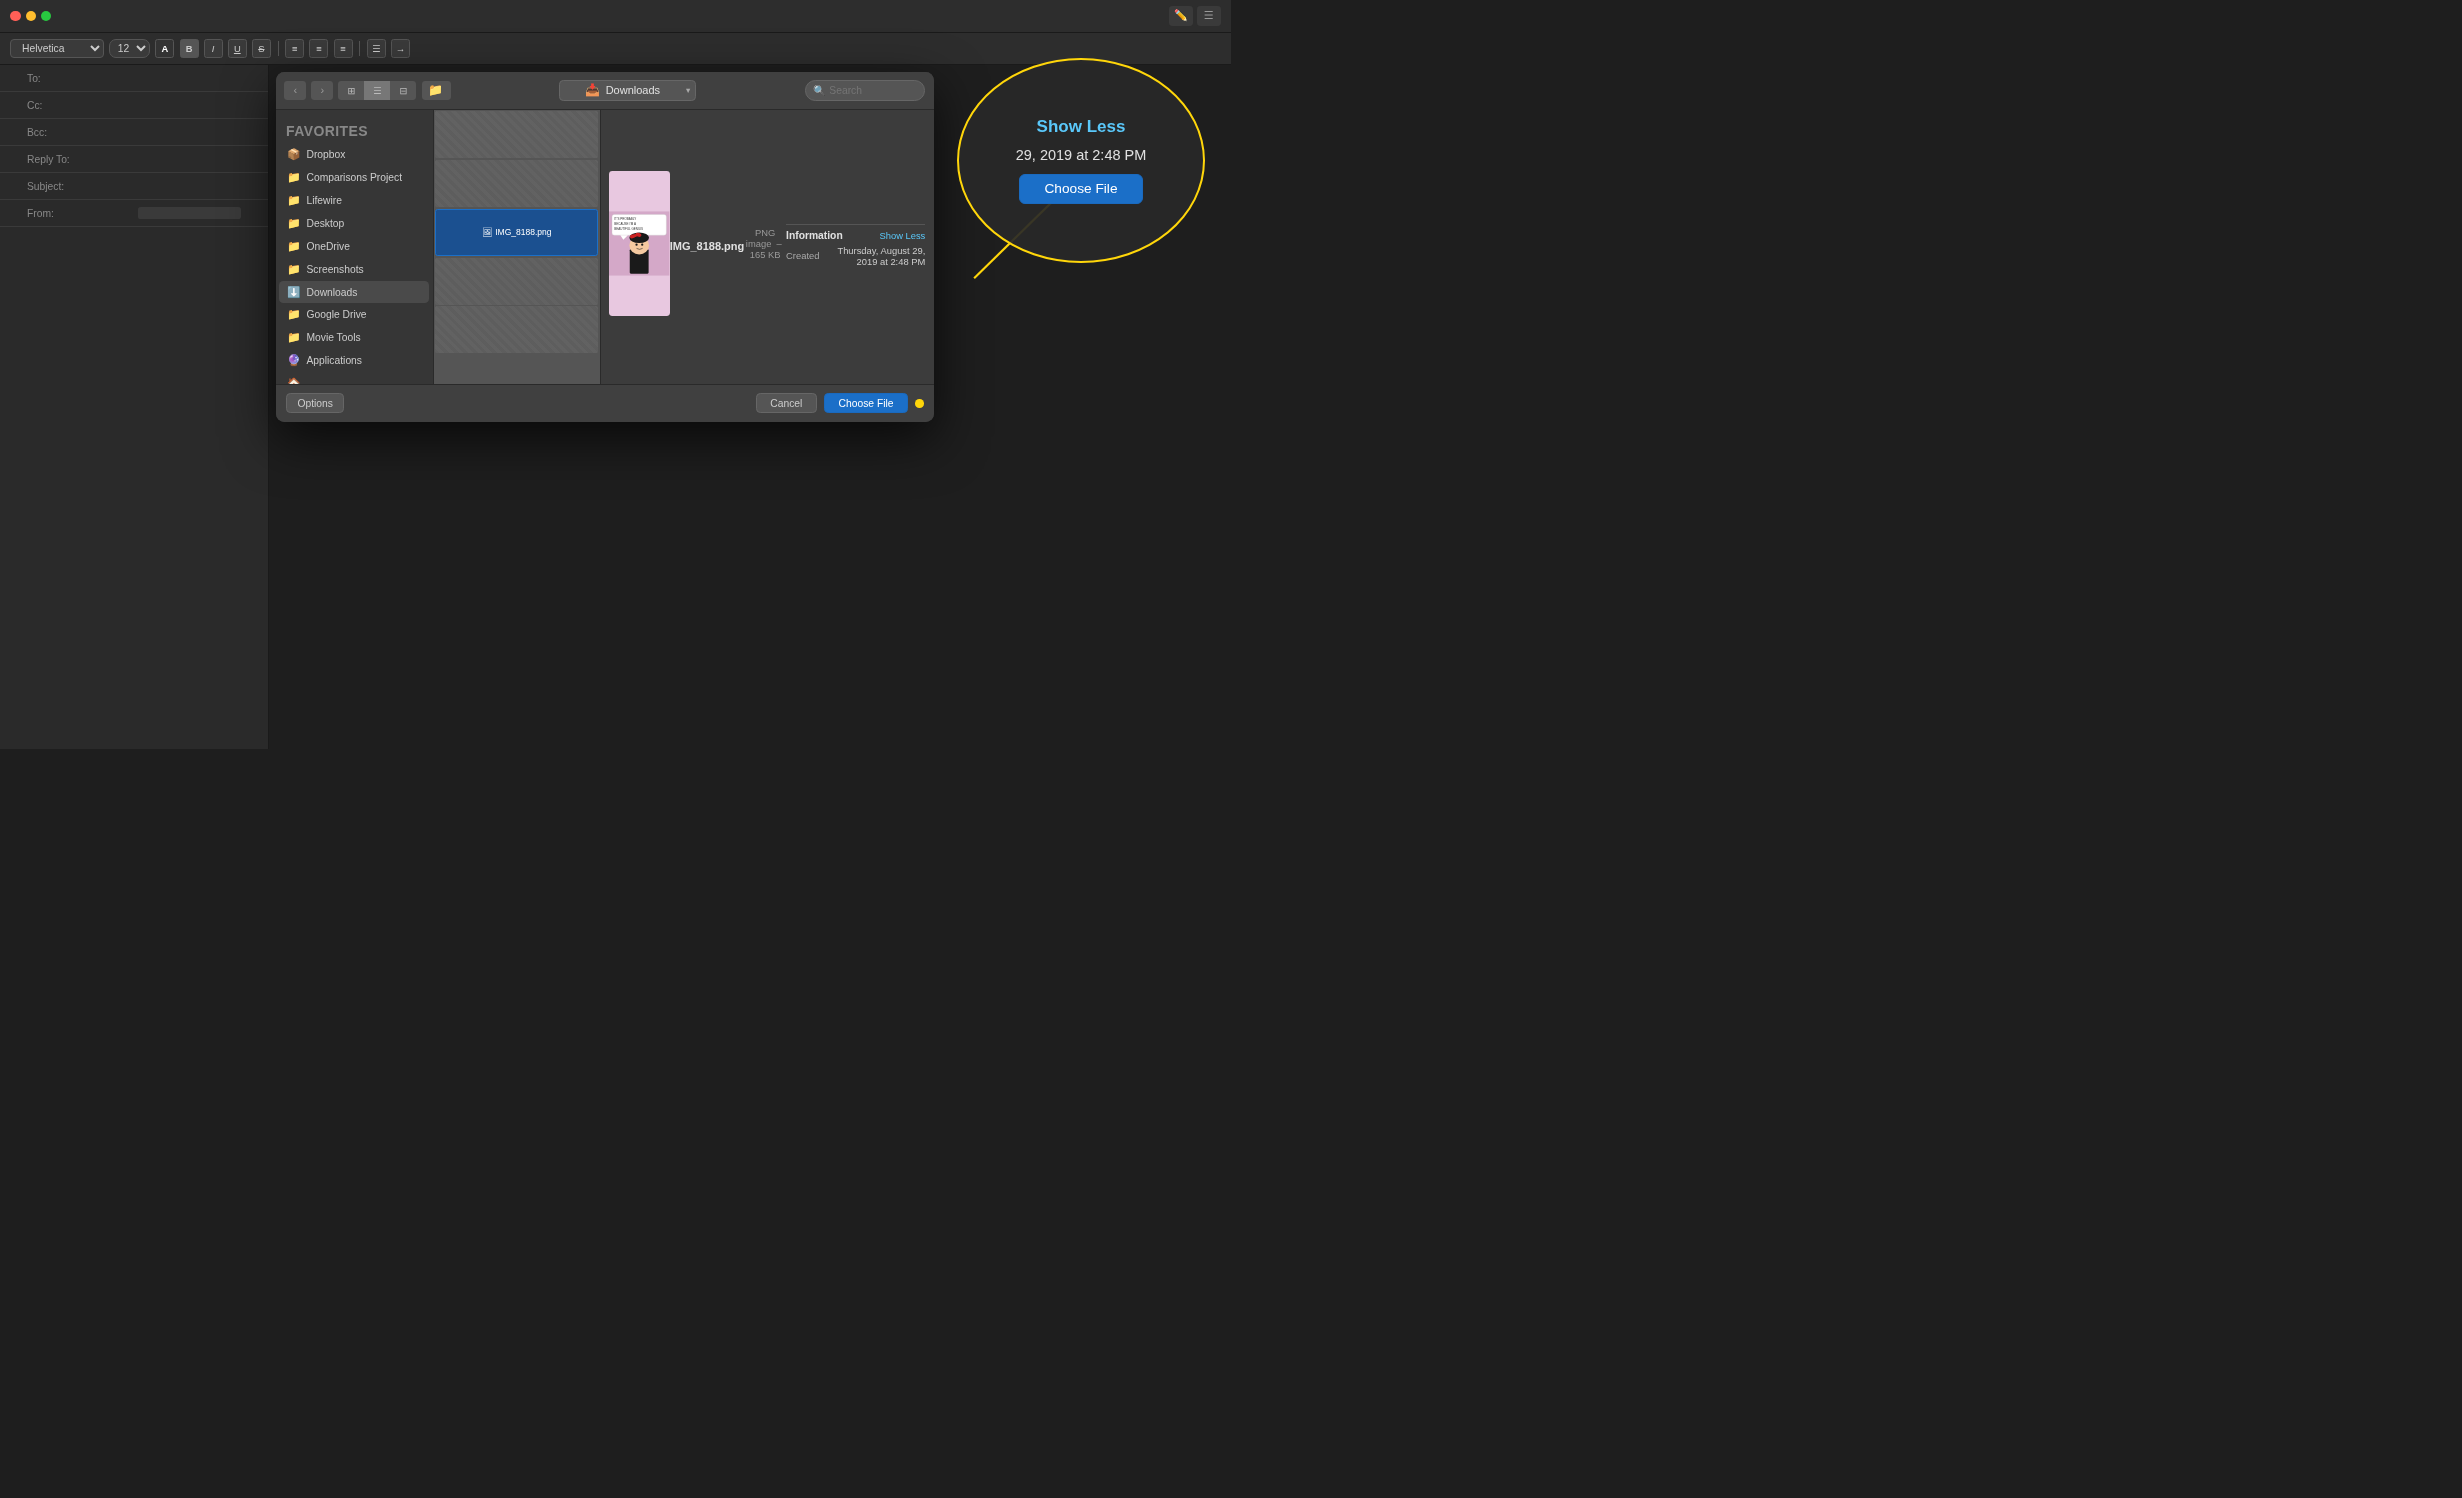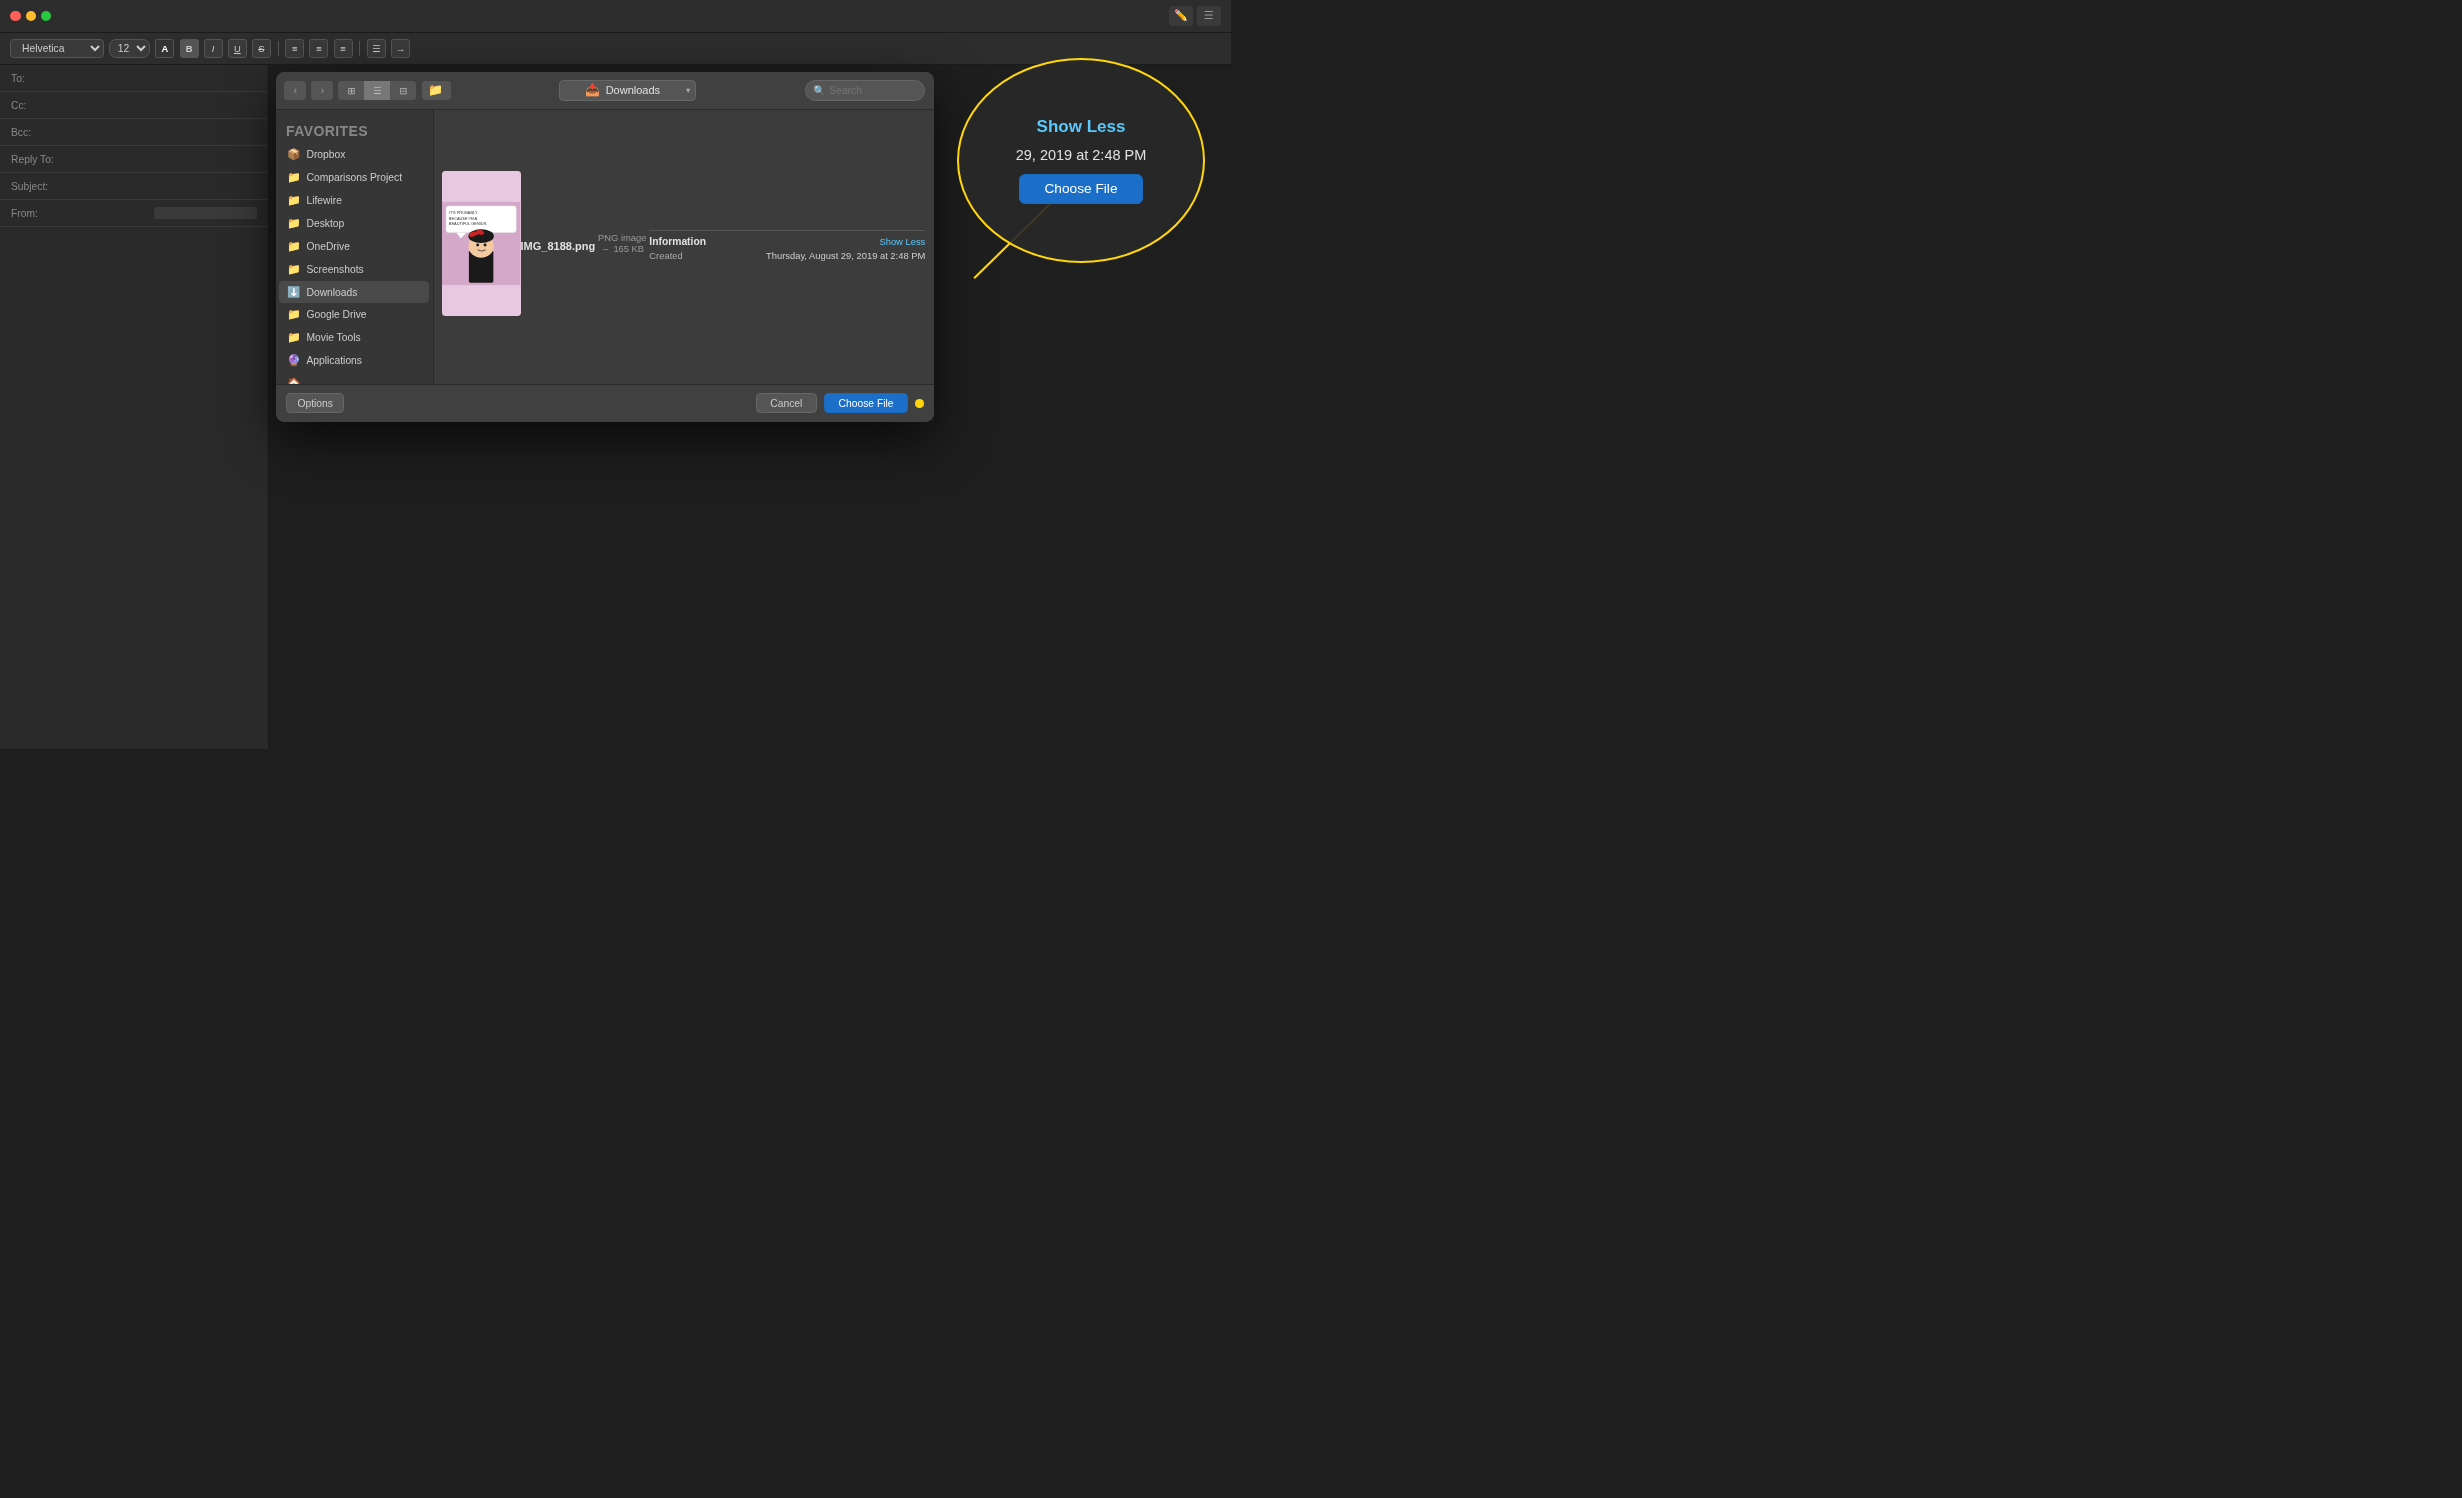--- a/index.html
+++ b/index.html
@@ -106,21 +106,21 @@
       left: 0;
       bottom: 0;
       background: #2a2a2a;
       border-right: 0.9px solid #1a1a1a;
     }
     .email-field {
       display: flex;
       align-items: center;
       height: 27px;
       border-bottom: 0.9px solid #3a3a3a;
-      padding: 0 11px;
+      padding: 0 27px;
       justify-content: space-between;
     }
     .email-field-label {
       color: #888;
       font-size: 10.3px;
       width: 51px;
       flex-shrink: 0;
     }
     .email-field-input {
       background: transparent;
@@ -618,20 +618,37 @@
           <span class="sidebar-item-icon">🔮</span>
           <span>Applications</span>
         </div>
         <div class="sidebar-item">
           <span class="sidebar-item-icon">🏠</span>
           <span>–––––––</span>
         </div>
 
       </div>
 
+      <div class="thumb-strip">
+        <div class="thumb-item">
+          <div class="blur-overlay"></div>
+        </div>
+        <div class="thumb-item">
+          <div class="blur-overlay"></div>
+        </div>
+        <div class="thumb-item selected" style="border: 1.7px solid #1b6fc8; background:#1b5090;">
+          <span style="color:#fff; font-size:8.5px; z-index:1; position:relative;">🖼 IMG_8188.png</span>
+        </div>
+        <div class="thumb-item">
+          <div class="blur-overlay"></div>
+        </div>
+        <div class="thumb-item">
+          <div class="blur-overlay"></div>
+        </div>
+      </div>
 
       <div class="preview-panel">
 
         <div class="preview-image">
           <svg viewBox="0 0 160 170" xmlns="http://www.w3.org/2000/svg">
 
             <rect width="160" height="170" fill="#d4a8c8"></rect>
 
             <rect x="8" y="8" width="144" height="55" rx="6" fill="white" stroke="#ccc" stroke-width="1"></rect>
             <text x="14" y="24" font-size="8" fill="#333" font-family="sans-serif">IT'S PROBABLY</text>

